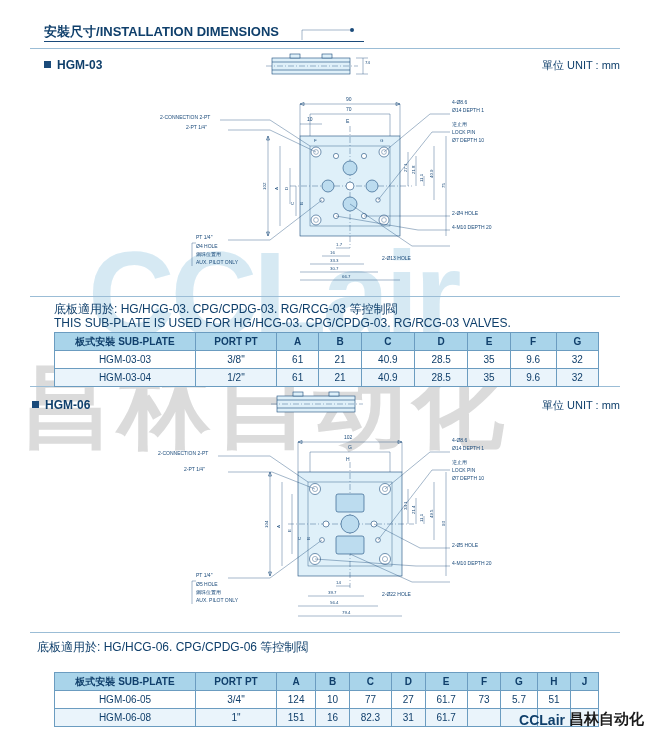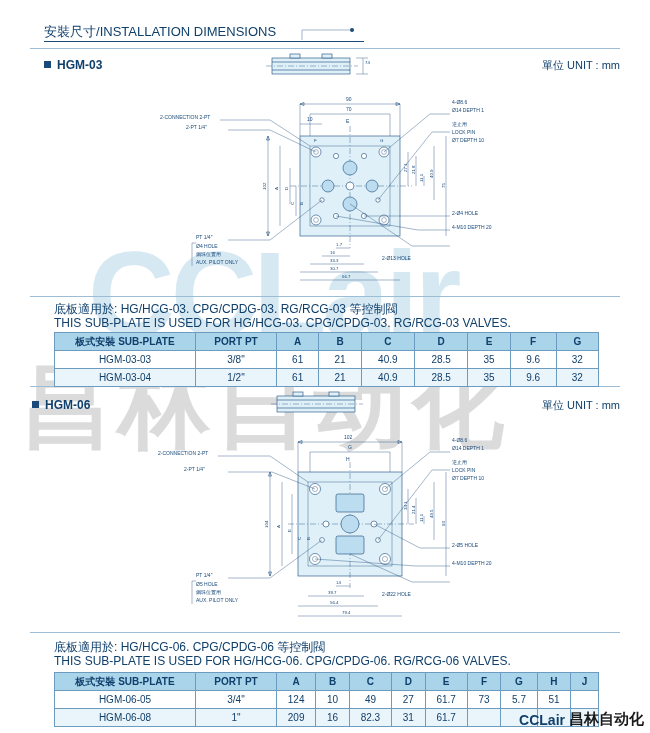--- a/index.html
+++ b/index.html
@@ -24,22 +24,22 @@
     color:#cfe6f2;opacity:.85;font-family:"Liberation Sans",sans-serif;
   }
   .wm-cn{
     position:absolute;left:20px;top:130px;
     font-size:92px;font-weight:bold;letter-spacing:6px;
     color:#d8d8d8;opacity:.9;
   }
 
   
   .title-bar{position:absolute;left:44px;top:22px;z-index:3;}
-  .title-cn{font-size:13px;font-weight:normal;color:#0f3f6b;}
-  .title-en{font-size:13px;font-weight:normal;color:#0f3f6b;}
+  .title-cn{font-size:13px;font-weight:bold;color:#0f3f6b;}
+  .title-en{font-size:13px;font-weight:bold;color:#0f3f6b;}
   .title-rule{
     position:absolute;left:44px;top:41px;width:320px;height:1px;background:#1a4a7a;z-index:3;
   }
   .title-hook{
     position:absolute;left:300px;top:26px;width:60px;height:16px;z-index:3;
   }
 
   .rule{position:absolute;background:#9bbdd6;height:1px;left:30px;width:590px;z-index:1;}
 
   .sec-label{position:absolute;font-size:12px;font-weight:bold;color:#0f3f6b;z-index:3;}
@@ -394,23 +394,22 @@
     <path class="thin" d="M224 96 L270 120 L300 120"></path>
     <text class="txt5" x="302" y="119">2-Ø5 HOLE</text>
     <path class="thin" d="M165 131 L266 138 L300 138"></path>
     <text class="txt5" x="302" y="137">4-M10 DEPTH 20</text>
     <path class="thin" d="M200 126 L262 154 L300 154"></path>
     <text class="txt5" x="232" y="168">2-Ø22 HOLE</text>
   </svg>
 
   <div class="rule" style="top:632px"></div>
 
-  <div class="note" style="left:54px;top:640px">
+  <div class="note" style="left:37px;top:640px">
     <div class="l1">底板適用於: HG/HCG-06. CPG/CPDG-06  等控制閥</div>
-    <div class="l2">THIS SUB-PLATE IS USED FOR HG/HCG-06. CPG/CPDG-06. RG/RCG-06 VALVES.</div>
   </div>
 
   <table class="spec" style="left:54px;top:672px;width:545px">
     <thead>
       <tr>
         <th style="width:120px">板式安裝 SUB-PLATE</th>
         <th style="width:60px">PORT PT</th>
         <th>A</th>
         <th>B</th>
         <th>C</th>
@@ -421,32 +420,32 @@
         <th>H</th>
         <th>J</th>
       </tr>
     </thead>
     <tbody>
       <tr>
         <td>HGM-06-05</td>
         <td>3/4"</td>
         <td>124</td>
         <td>10</td>
-        <td>49</td>
+        <td>77</td>
         <td>27</td>
         <td>61.7</td>
         <td>73</td>
         <td>5.7</td>
         <td>51</td>
         <td></td>
       </tr>
       <tr class="alt">
         <td>HGM-06-08</td>
         <td>1"</td>
-        <td>209</td>
+        <td>151</td>
         <td>16</td>
         <td>82.3</td>
         <td>31</td>
         <td>61.7</td>
         <td></td>
         <td></td>
         <td></td>
         <td></td>
       </tr>
     </tbody>

